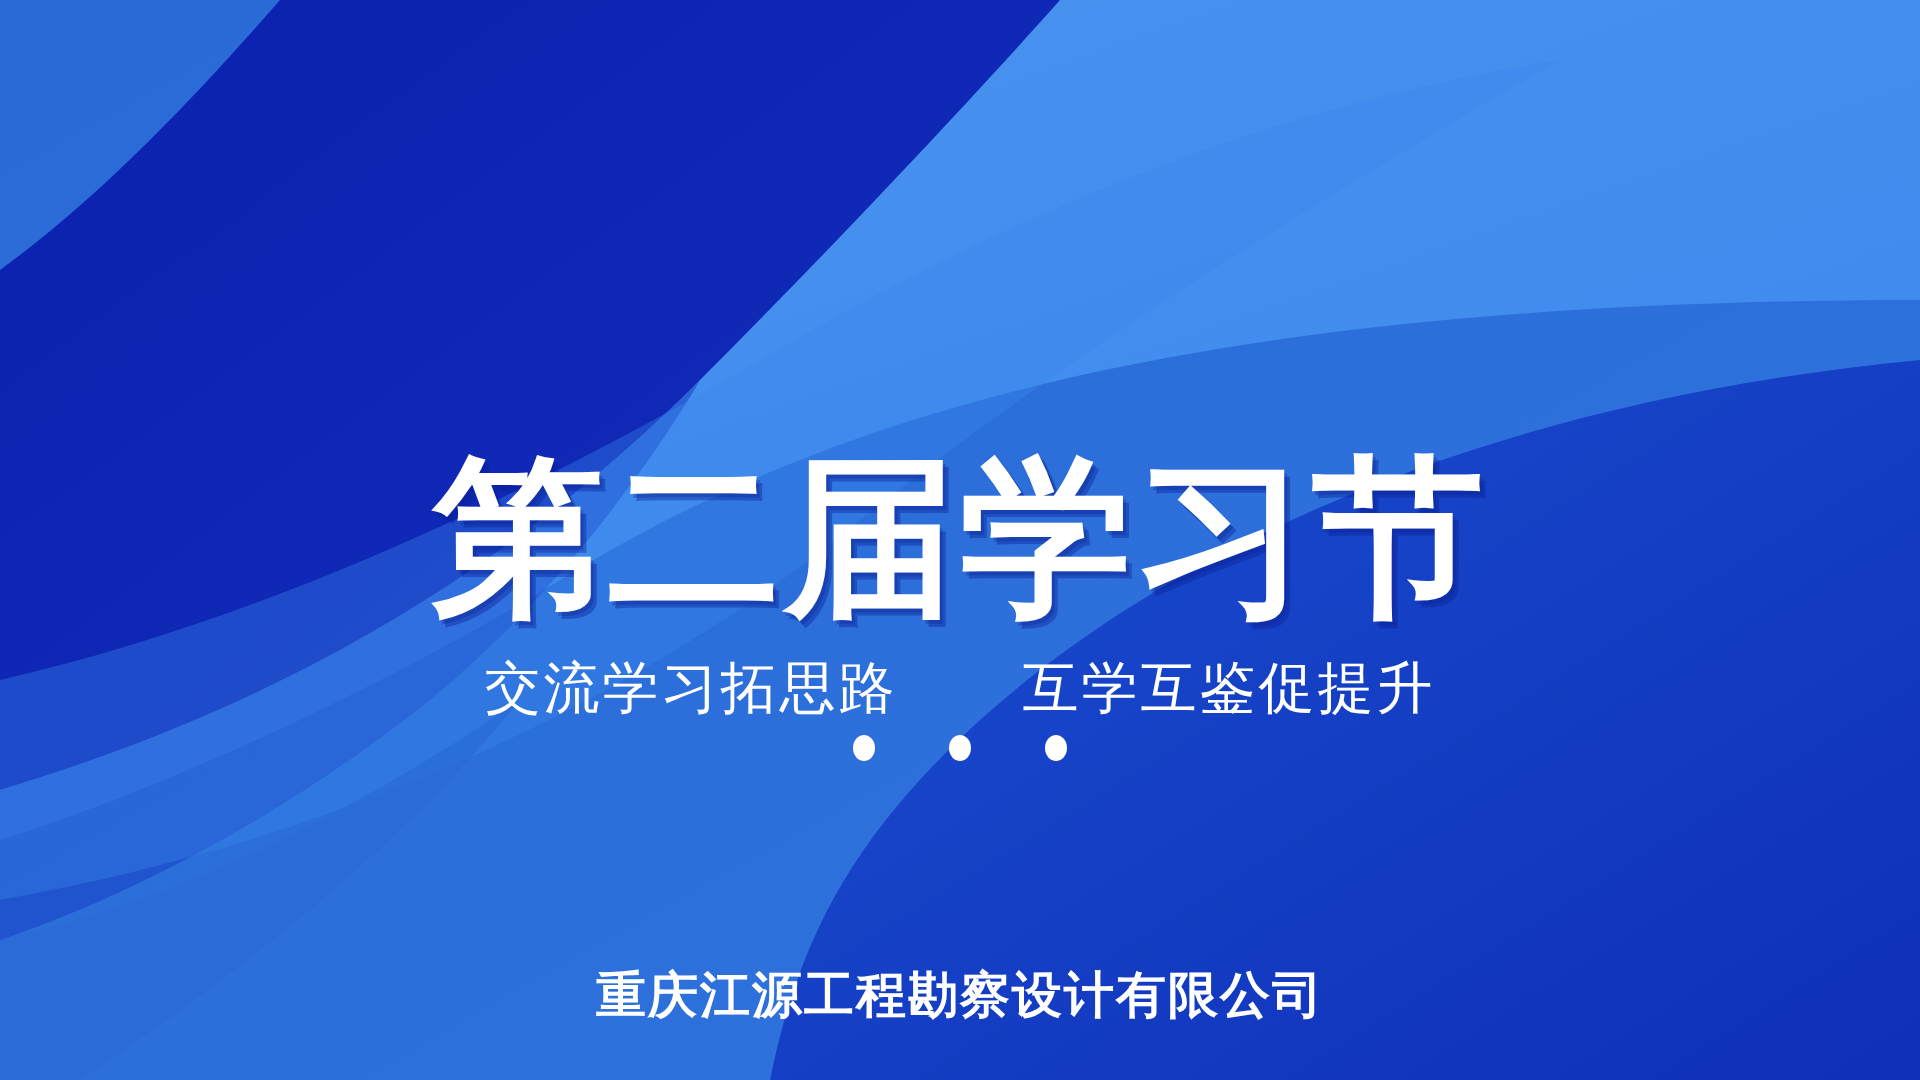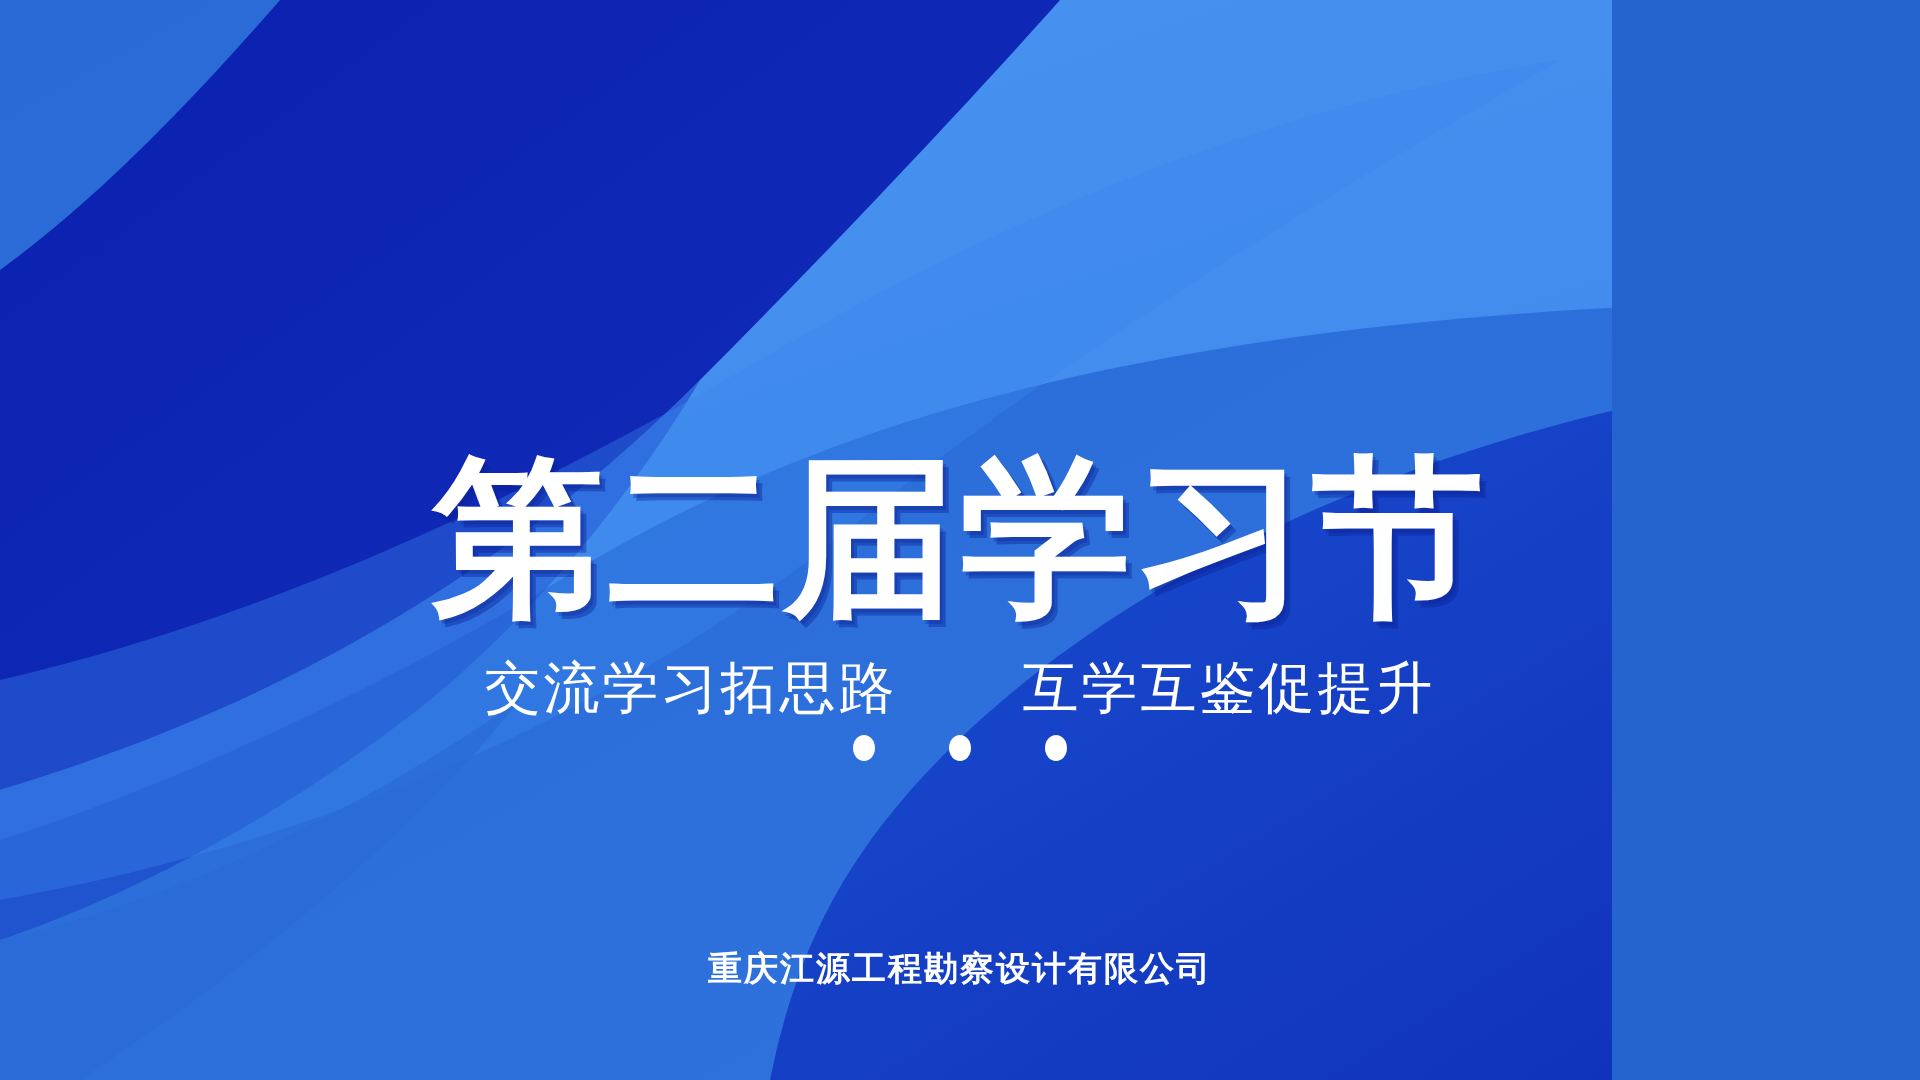--- a/index.html
+++ b/index.html
@@ -5,21 +5,21 @@
   html, body {
     margin: 0;
     padding: 0;
     background: #2563cf;
   }
   body {
     font-family: "Liberation Sans", "DejaVu Sans", sans-serif;
   }
   #poster {
     position: relative;
-    width: 1612px;
+    width: 1920px;
     height: 1080px;
     overflow: hidden;
     background: #000000;
   }
   #bg-layer {
     position: absolute;
     inset: 0;
     width: 1920px;
     height: 1080px;
   }
@@ -91,21 +91,21 @@
   .footer-block {
     position: absolute;
     top: 912px;
     left: 0;
     right: 0;
     text-align: center;
   }
   .company-name {
     display: inline-block;
     font-family: "DejaVu Sans", "Liberation Sans", sans-serif;
-    font-size: 34px;
+    font-size: 50px;
     font-weight: bold;
     color: #ffffff;
     letter-spacing: 2px;
     white-space: nowrap;
   }
 </style>
 </head>
 <body>
 
 <div id="poster">

